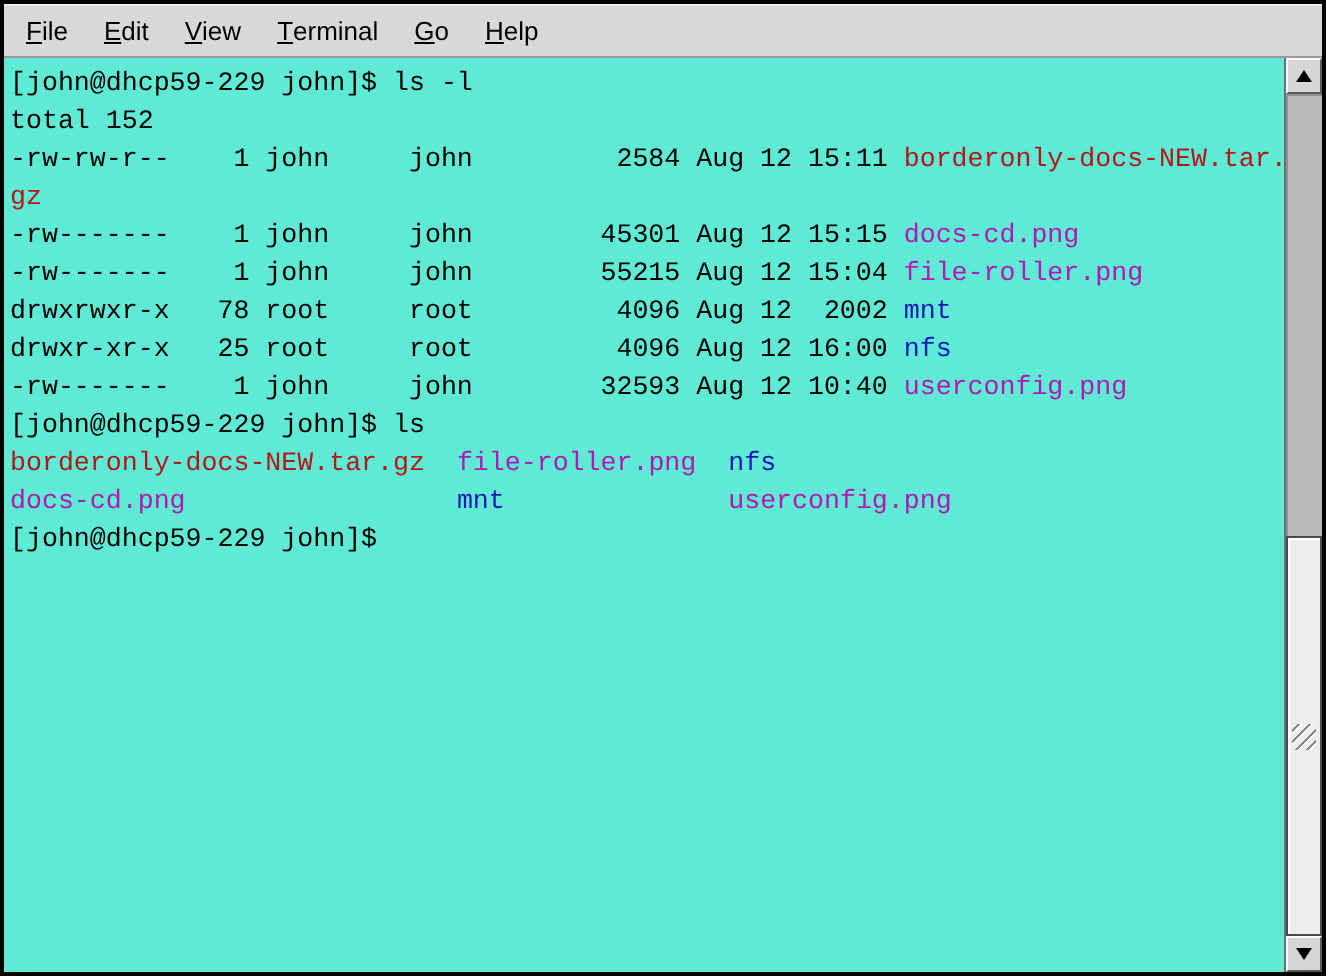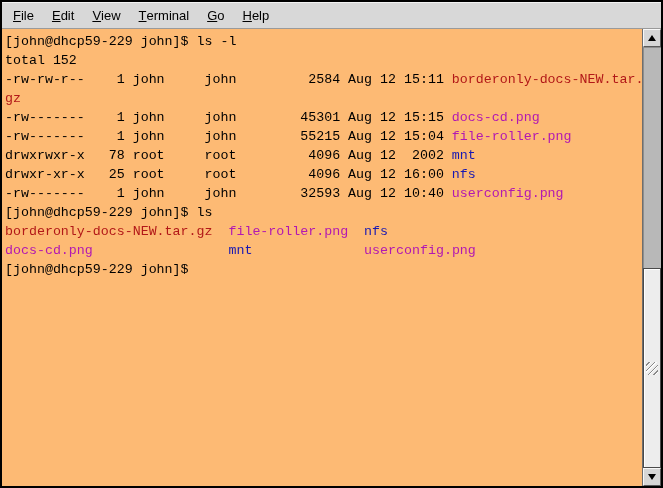--- a/index.html
+++ b/index.html
@@ -30,21 +30,21 @@
     cursor:default;
     white-space:nowrap;
   }
   .menu-item .mnemonic{text-decoration:underline;}
 
   
   .content{flex:1;display:flex;min-height:0;}
 
   .terminal{
     flex:1;min-width:0;
-    background:#fdba74;
+    background:#5eead4;
     padding:3px 0 0 3px;
     font-family:"Liberation Mono","DejaVu Sans Mono",monospace;
     font-size:13.3px;line-height:19px;
     white-space:pre;
     overflow:hidden;
     color:#000;
   }
   .term-line{height:19px;}
 
   

